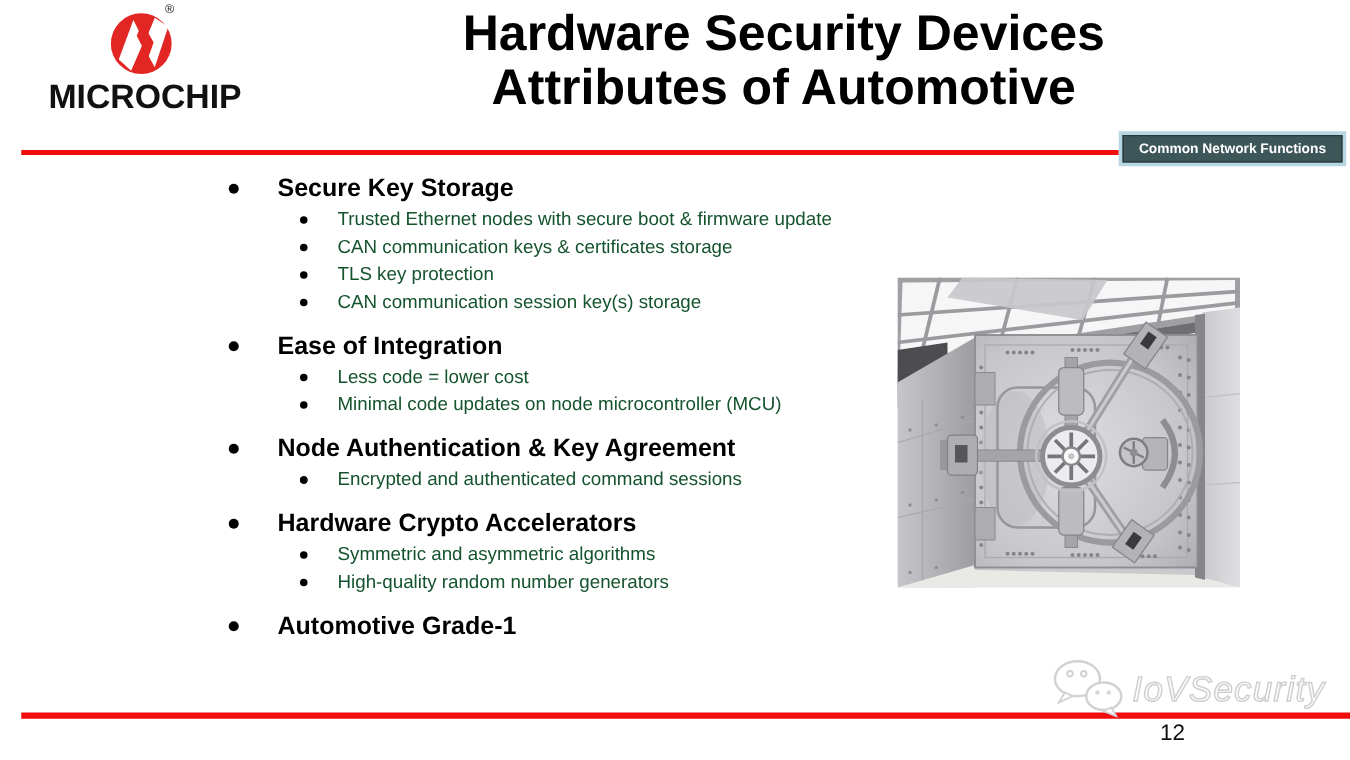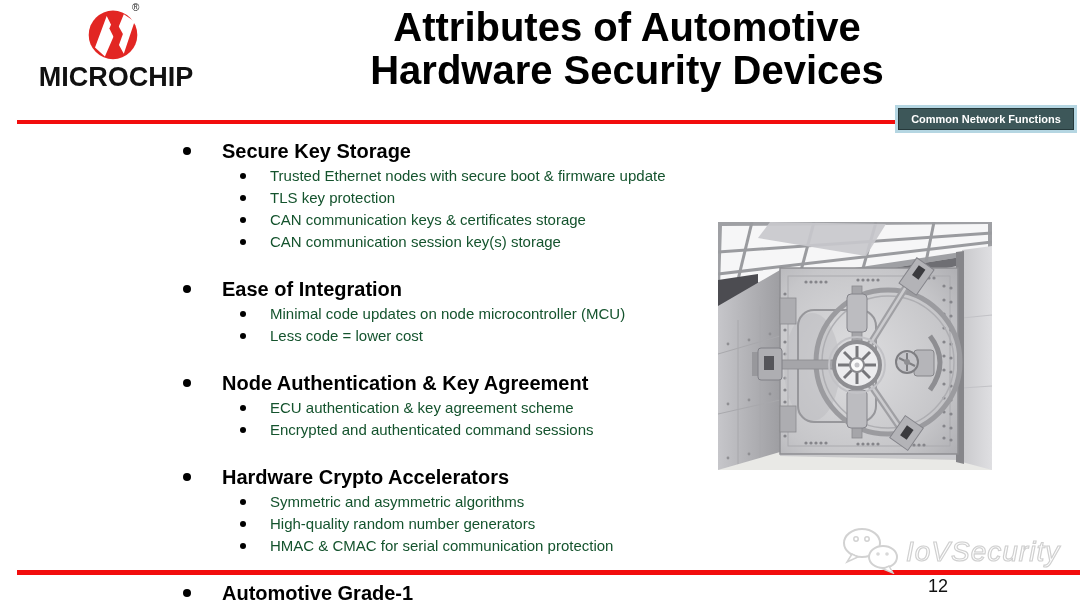--- a/index.html
+++ b/index.html
@@ -26,21 +26,21 @@
     position:absolute;left:898px;top:108px;width:174px;height:20px;
     background:var(--badge-bg,#3d5759);
     border:1px solid #26393b;
     box-shadow:0 0 0 3px var(--badge-border,#b5d6e2);
     display:flex;align-items:center;justify-content:center;
   }
   .badge span{font-size:11px;font-weight:bold;color:#ffffff;white-space:nowrap;text-align:right;}
   
   .bullets{position:absolute;left:170px;top:139px;width:565px;}
   .main-item{position:relative;padding-left:52px;font-size:20px;line-height:24px;
-    font-weight:bold;color:#000;margin-top:24px;margin-bottom:2px;}
+    font-weight:bold;color:#000;margin-top:12px;margin-bottom:2px;}
   .main-item:first-child{margin-top:0;}
   .main-dot{position:absolute;left:13px;top:8px;width:8px;height:8px;border-radius:50%;background:#000;}
   .sub-item{position:relative;padding-left:100px;font-size:15px;line-height:22px;color:#14532d;}
   .sub-dot{position:absolute;left:70px;top:8px;width:6px;height:6px;border-radius:50%;background:#000;}
   
   .vault{position:absolute;left:718px;top:222px;width:274px;height:248px;}
   
   .rule-bottom{position:absolute;left:17px;top:570px;width:1063px;height:5px;background:var(--accent-red,#f20d0d);z-index:1;}
   .watermark{position:absolute;left:838px;top:526px;z-index:5;display:flex;align-items:flex-end;}
   .wechat-icon{width:68px;height:48px;}
@@ -59,46 +59,45 @@
   <svg class="logo-icon" viewBox="0 0 60 60">
     <circle cx="30" cy="31" r="27" fill="#e22623"></circle>
     <path d="M 10 45 L 23 10 L 33 30 L 42 8 L 54 16 L 42 52 L 31 32 L 21 55 Z" fill="#ffffff"></path>
     <path d="M 26 24 L 36 44 L 41 30 L 31 12 Z" fill="#e22623"></path>
   </svg>
   <span class="logo-reg">®</span>
   <div class="logo-wordmark">MICROCHIP</div>
 </div>
 
 <div class="slide-title">
+  <div>Hardware Security Devices</div>
   <div>Attributes of Automotive</div>
-  <div>Hardware Security Devices</div>
 </div>
 
 <div class="rule-top"></div>
 
 <div class="badge">
   <span>Common Network Functions</span>
 </div>
 
 <div class="bullets">
     <div class="main-item"><span class="main-dot"></span><span class="main-text">Secure Key Storage</span></div>
     <div class="sub-item"><span class="sub-dot"></span><span class="sub-text">Trusted Ethernet nodes with secure boot &amp; firmware update</span></div>
+    <div class="sub-item"><span class="sub-dot"></span><span class="sub-text">CAN communication keys &amp; certificates storage</span></div>
     <div class="sub-item"><span class="sub-dot"></span><span class="sub-text">TLS key protection</span></div>
-    <div class="sub-item"><span class="sub-dot"></span><span class="sub-text">CAN communication keys &amp; certificates storage</span></div>
     <div class="sub-item"><span class="sub-dot"></span><span class="sub-text">CAN communication session key(s) storage</span></div>
     <div class="main-item"><span class="main-dot"></span><span class="main-text">Ease of Integration</span></div>
+    <div class="sub-item"><span class="sub-dot"></span><span class="sub-text">Less code = lower cost</span></div>
     <div class="sub-item"><span class="sub-dot"></span><span class="sub-text">Minimal code updates on node microcontroller (MCU)</span></div>
-    <div class="sub-item"><span class="sub-dot"></span><span class="sub-text">Less code = lower cost</span></div>
     <div class="main-item"><span class="main-dot"></span><span class="main-text">Node Authentication &amp; Key Agreement</span></div>
-    <div class="sub-item"><span class="sub-dot"></span><span class="sub-text">ECU authentication &amp; key agreement scheme</span></div>
+    <div class="sub-item"><span class="sub-dot"></span></div>
     <div class="sub-item"><span class="sub-dot"></span><span class="sub-text">Encrypted and authenticated command sessions</span></div>
     <div class="main-item"><span class="main-dot"></span><span class="main-text">Hardware Crypto Accelerators</span></div>
     <div class="sub-item"><span class="sub-dot"></span><span class="sub-text">Symmetric and asymmetric algorithms</span></div>
     <div class="sub-item"><span class="sub-dot"></span><span class="sub-text">High-quality random number generators</span></div>
-    <div class="sub-item"><span class="sub-dot"></span><span class="sub-text">HMAC &amp; CMAC for serial communication protection</span></div>
     <div class="main-item"><span class="main-dot"></span><span class="main-text">Automotive Grade-1</span></div>
   </div>
 
 <div class="vault">
   <svg viewBox="0 0 274 248" width="274" height="248">
     <defs>
       <radialGradient id="doorGrad" cx="0.42" cy="0.5" r="0.75">
         <stop offset="0" stop-color="#dedee0"></stop>
         <stop offset="0.7" stop-color="#c6c6c9"></stop>
         <stop offset="1" stop-color="#b0b0b4"></stop>

